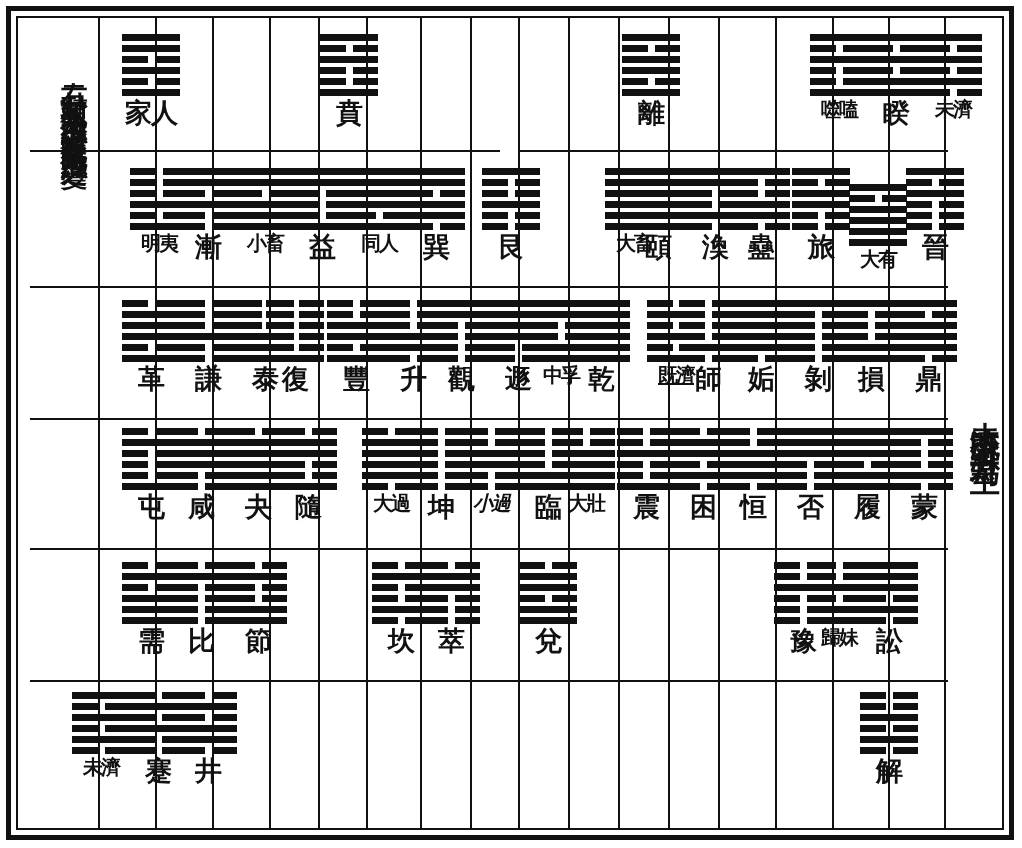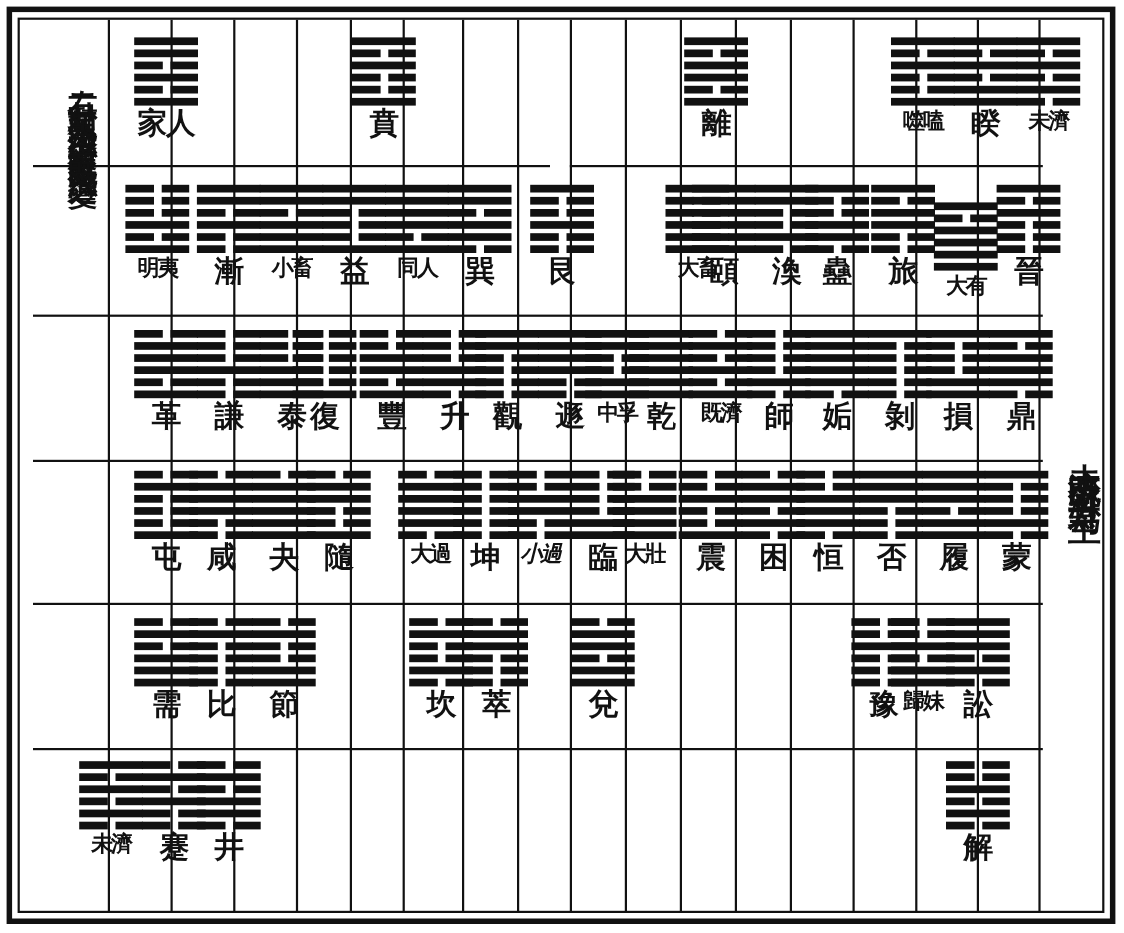--- a/index.html
+++ b/index.html
@@ -238,21 +238,21 @@
           <div class="line yang">
             <div class="seg"></div>
           </div>
           <div class="line yin">
             <div class="seg"></div>
             <div class="seg"></div>
           </div>
         </div>
         <div class="name small">未濟</div>
       </div>
-      <div class="cell" style="left: 112px; top: 168px;">
+      <div class="cell" style="left: 128px; top: 168px;">
         <div class="hex">
           <div class="line yin">
             <div class="seg"></div>
             <div class="seg"></div>
           </div>
           <div class="line yin">
             <div class="seg"></div>
             <div class="seg"></div>
           </div>
           <div class="line yin">
@@ -858,21 +858,21 @@
           </div>
           <div class="line yang">
             <div class="seg"></div>
           </div>
           <div class="line yang">
             <div class="seg"></div>
           </div>
         </div>
         <div class="name">乾</div>
       </div>
-      <div class="cell" style="left: 624px; top: 300px;">
+      <div class="cell" style="left: 645px; top: 300px; text-decoration: underline;">
         <div class="hex">
           <div class="line yin">
             <div class="seg"></div>
             <div class="seg"></div>
           </div>
           <div class="line yang">
             <div class="seg"></div>
           </div>
           <div class="line yin">
             <div class="seg"></div>

